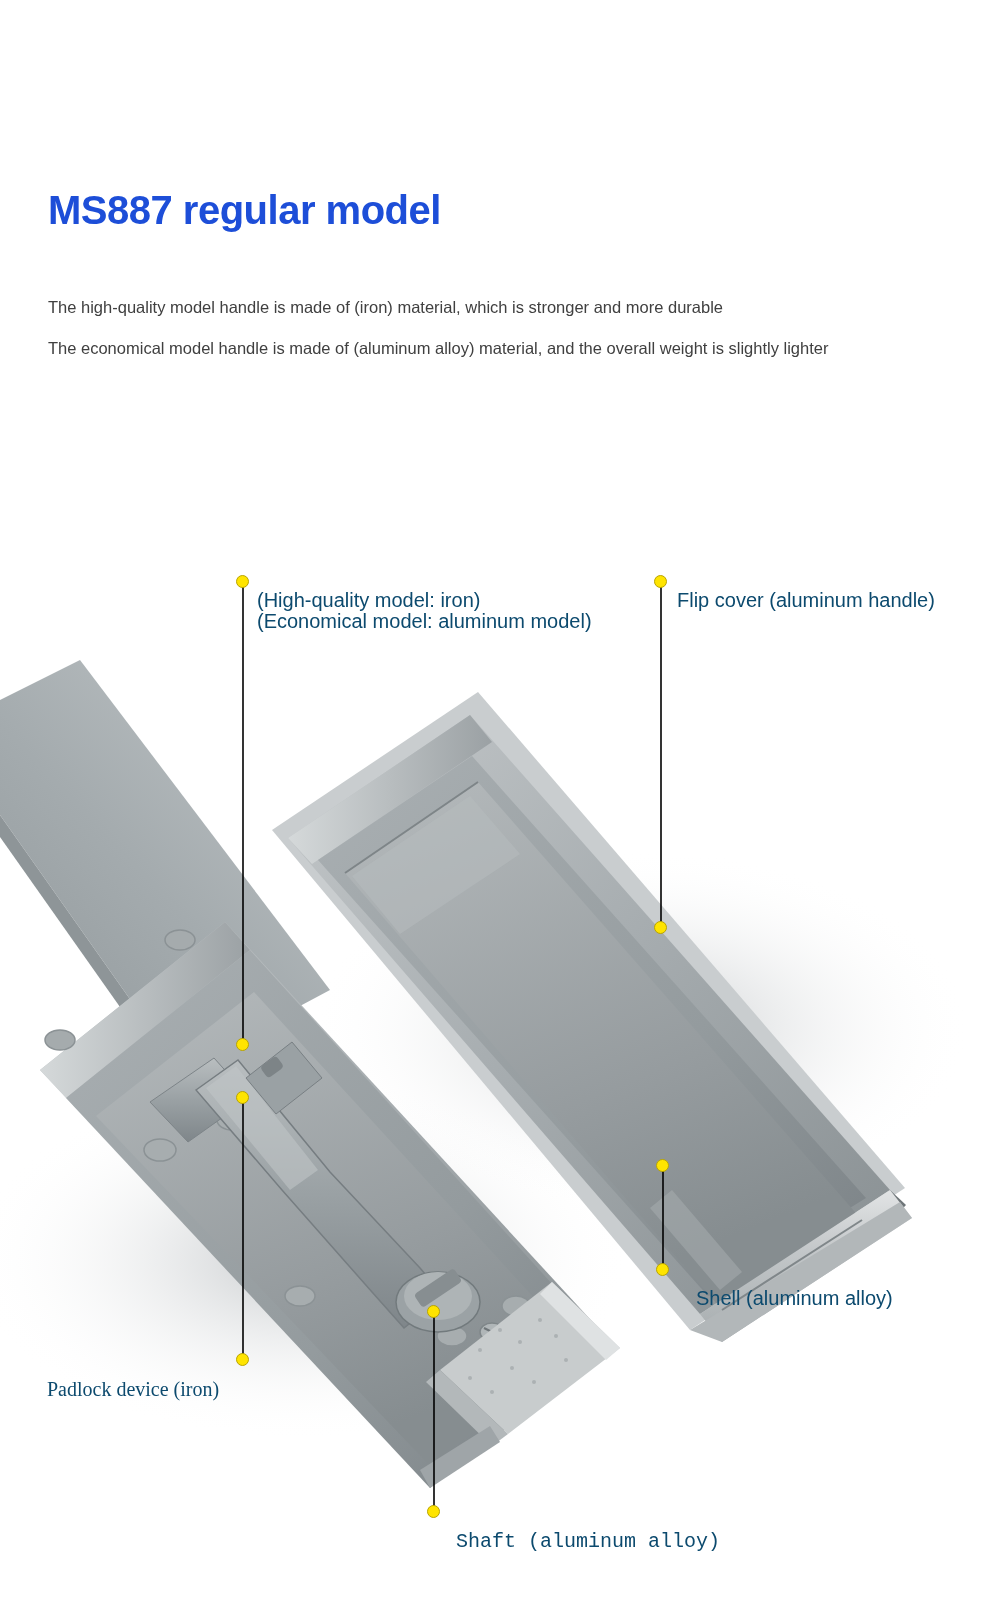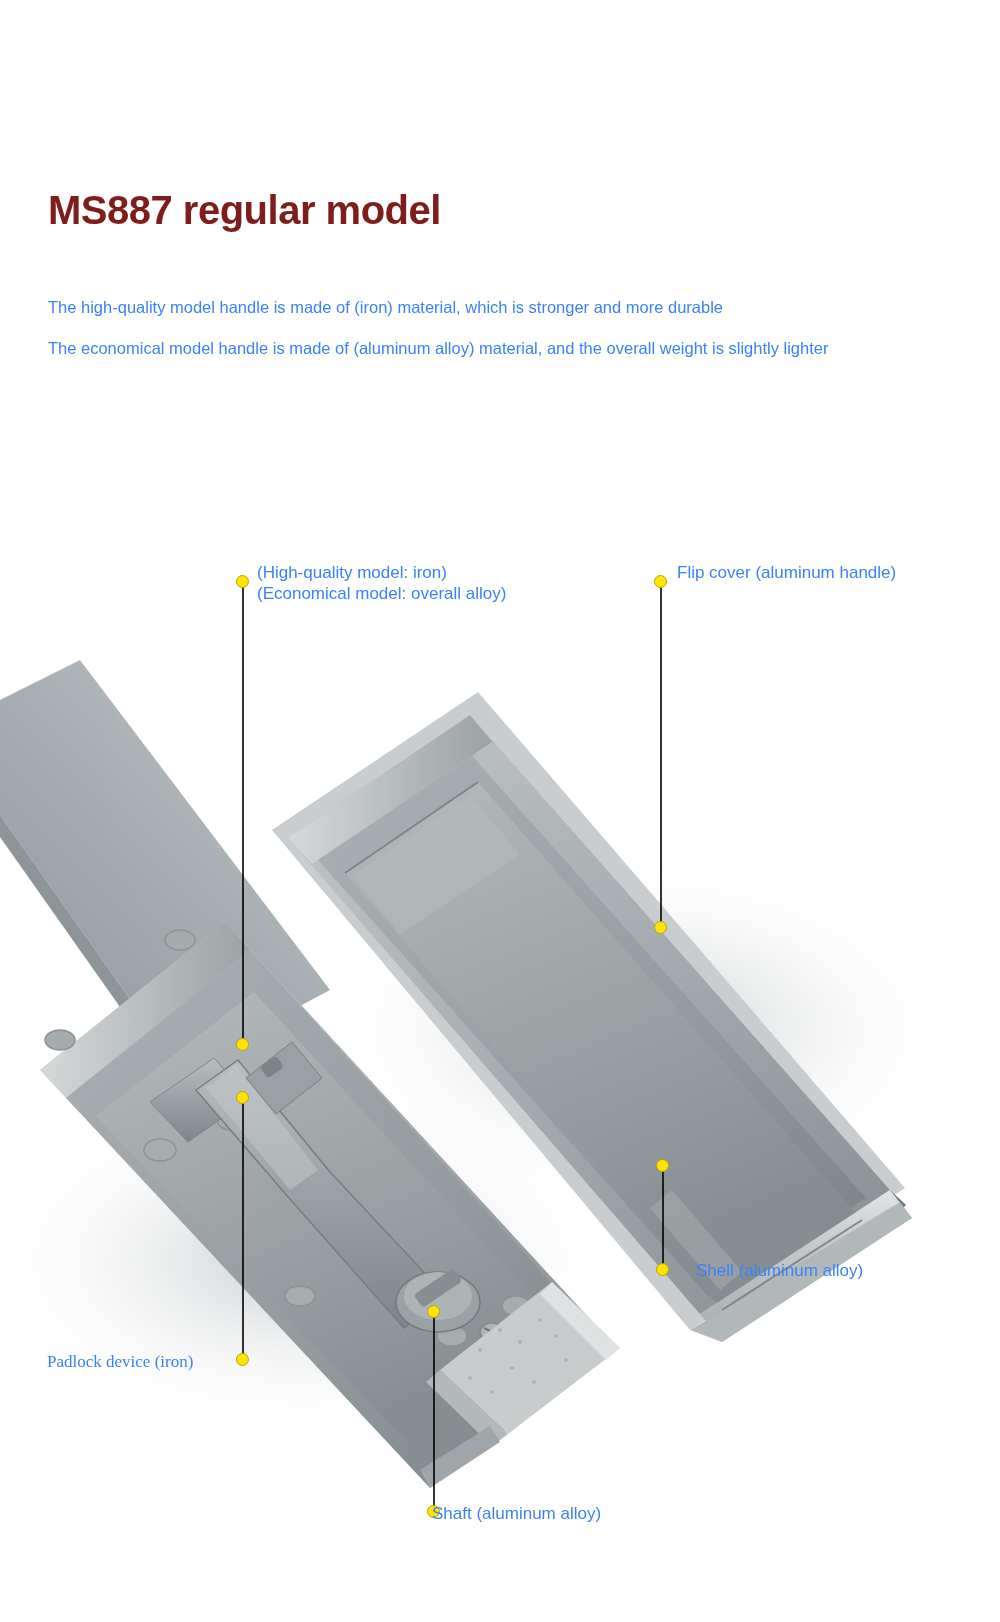--- a/index.html
+++ b/index.html
@@ -17,50 +17,51 @@
   }
 
   
   #title {
     position: absolute;
     left: 48px;
     top: 188px;
     font-size: 40px;
     font-weight: bold;
     letter-spacing: -0.5px;
-    color: #7f1d1d;
+    color: #1d4ed8;
   }
   .subtitle {
     position: absolute;
     left: 48px;
     font-size: 16.5px;
-    color: #3b82f6;
+    color: #404040;
     white-space: nowrap;
   }
   #subtitle-1 { top: 298px; }
   #subtitle-2 { top: 339px; }
 
   
   #stage {
     position: absolute;
     left: 0;
     top: 430px;
     width: 1000px;
     height: 1192px;
     overflow: hidden;
   }
   #stage svg { display: block; }
 
   
   .callout-label {
     position: absolute;
-    font-size: 17px;
-    color: #3b82f6;
+    font-size: 20px;
+    color: #0c4a6e;
     white-space: nowrap;
     line-height: 21px;
+    margin-top: 28px;
   }
 
   .dot {
     position: absolute;
     width: 13px;
     height: 13px;
     border-radius: 50%;
     background: #ffe400;
     border: 1px solid #b9a400;
     box-sizing: border-box;
@@ -217,22 +218,22 @@
 <div class="dot" style="left:236px; top:1353px;"></div>
 <div class="dot" style="left:654px; top:575px;"></div>
 <div class="dot" style="left:654px; top:921px;"></div>
 <div class="dot" style="left:656px; top:1159px;"></div>
 <div class="dot" style="left:656px; top:1263px;"></div>
 <div class="dot" style="left:427px; top:1305px;"></div>
 <div class="dot" style="left:427px; top:1505px;"></div>
 
 <div class="callout-label" style="left:257px; top:562px;">
   <div>(High-quality model: iron)</div>
-  <div>(Economical model: overall alloy)</div>
+  <div>(Economical model: aluminum model)</div>
 </div>
 
 <div class="callout-label" style="left:677px; top:562px;">Flip cover (aluminum handle)</div>
 
 <div class="callout-label" style="left:696px; top:1260px;text-align:center;">Shell (aluminum alloy)</div>
 
 <div class="callout-label" style="left:47px; top:1351px;font-family:Liberation Serif, serif;">Padlock device (iron)</div>
 
-<div class="callout-label" style="left:432px; top:1503px;">Shaft (aluminum alloy)</div>
+<div class="callout-label" style="left:456px; top:1503px;font-family:Liberation Mono, monospace;">Shaft (aluminum alloy)</div>
 
 </body></html>

